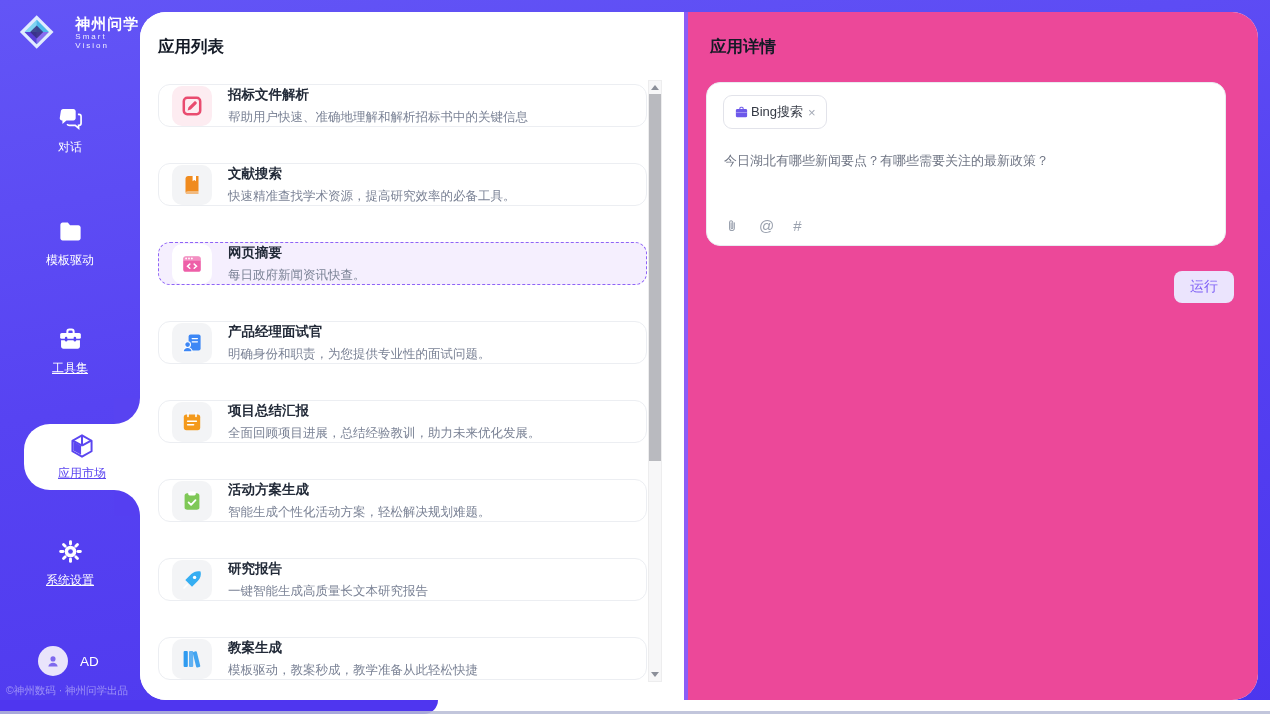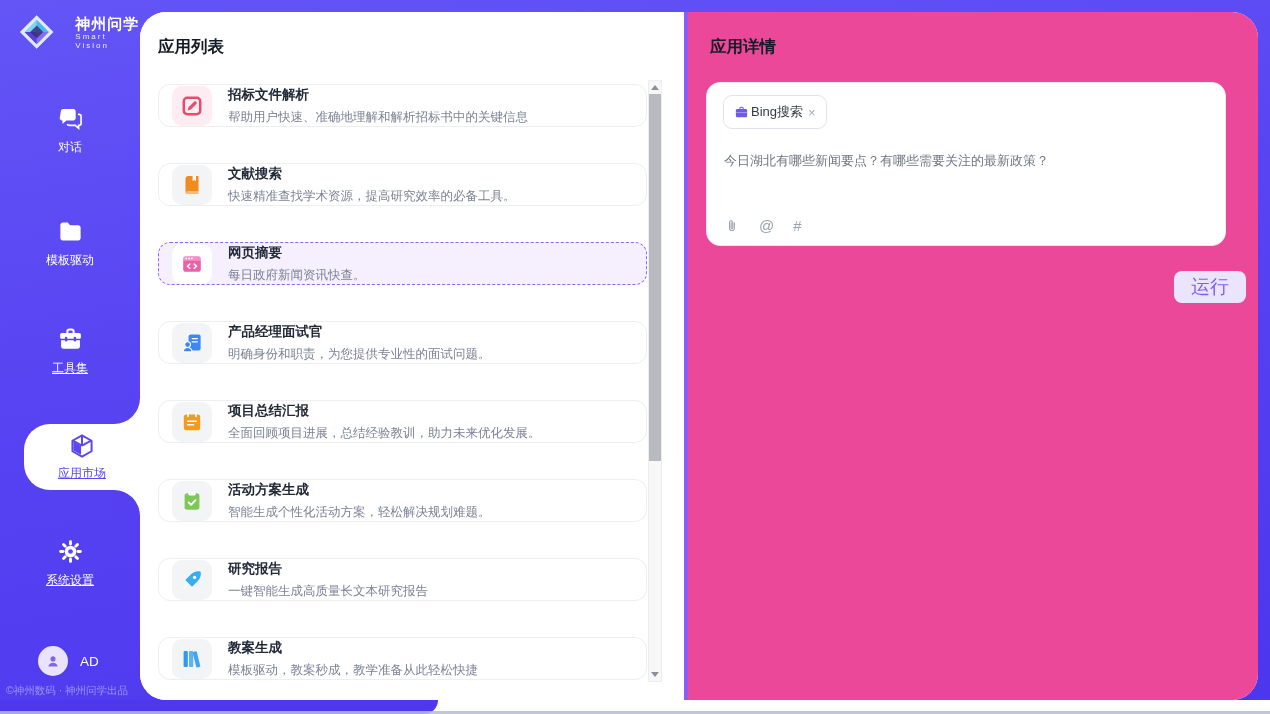--- a/index.html
+++ b/index.html
@@ -63,22 +63,22 @@
                border:1px solid #e9eaf1;border-radius:14px;box-sizing:border-box;}
   .tool-tag{position:absolute;left:16px;top:12px;display:inline-flex;align-items:center;gap:2px;
             padding:7px 10px;border:1px solid #e2e3ea;border-radius:9px;background:#fff;cursor:pointer;}
   .tool-tag svg{width:15px;height:15px;}
   .tool-tag .tl{font-size:13px;color:#343944;}
   .tool-tag .x{font-size:13px;color:#a3a9b5;margin-left:3px;cursor:pointer;line-height:1;}
   .question{position:absolute;left:17px;top:69px;right:16px;font-size:13px;color:#6f7584;cursor:text;}
   .ptools{position:absolute;left:17px;top:134px;display:flex;align-items:center;gap:19px;color:#9aa1ae;}
   .ptools svg{width:16px;height:16px;display:block;}
   .ptools .tglyph{font-size:15px;color:#9aa1ae;cursor:pointer;}
-  .run-btn{position:absolute;left:486px;top:259px;width:72px;height:32px;background:#ebe4fd;color:#7e5ff5;
-           font-size:19px;border:none;border-radius:8px;cursor:pointer;display:flex;align-items:center;justify-content:center;
+  .run-btn{position:absolute;left:486px;top:259px;width:60px;height:32px;background:#ebe4fd;color:#7e5ff5;
+           font-size:14px;border:none;border-radius:8px;cursor:pointer;display:flex;align-items:center;justify-content:center;
            font-family:inherit;}
   
   .bottom-band{position:absolute;left:0;right:0;top:700px;height:14px;background:#fff;}
   .bottom-band .purple{position:absolute;left:0;top:0;width:438px;height:14px;background:#4f36ef;border-radius:0 0 34px 0;}
   .bottom-edge{position:absolute;left:0;right:0;bottom:0;height:3px;background:#b7bcd6;opacity:.85;}
 </style>
 </head>
 <body>
 
 <div class="sidebar">

